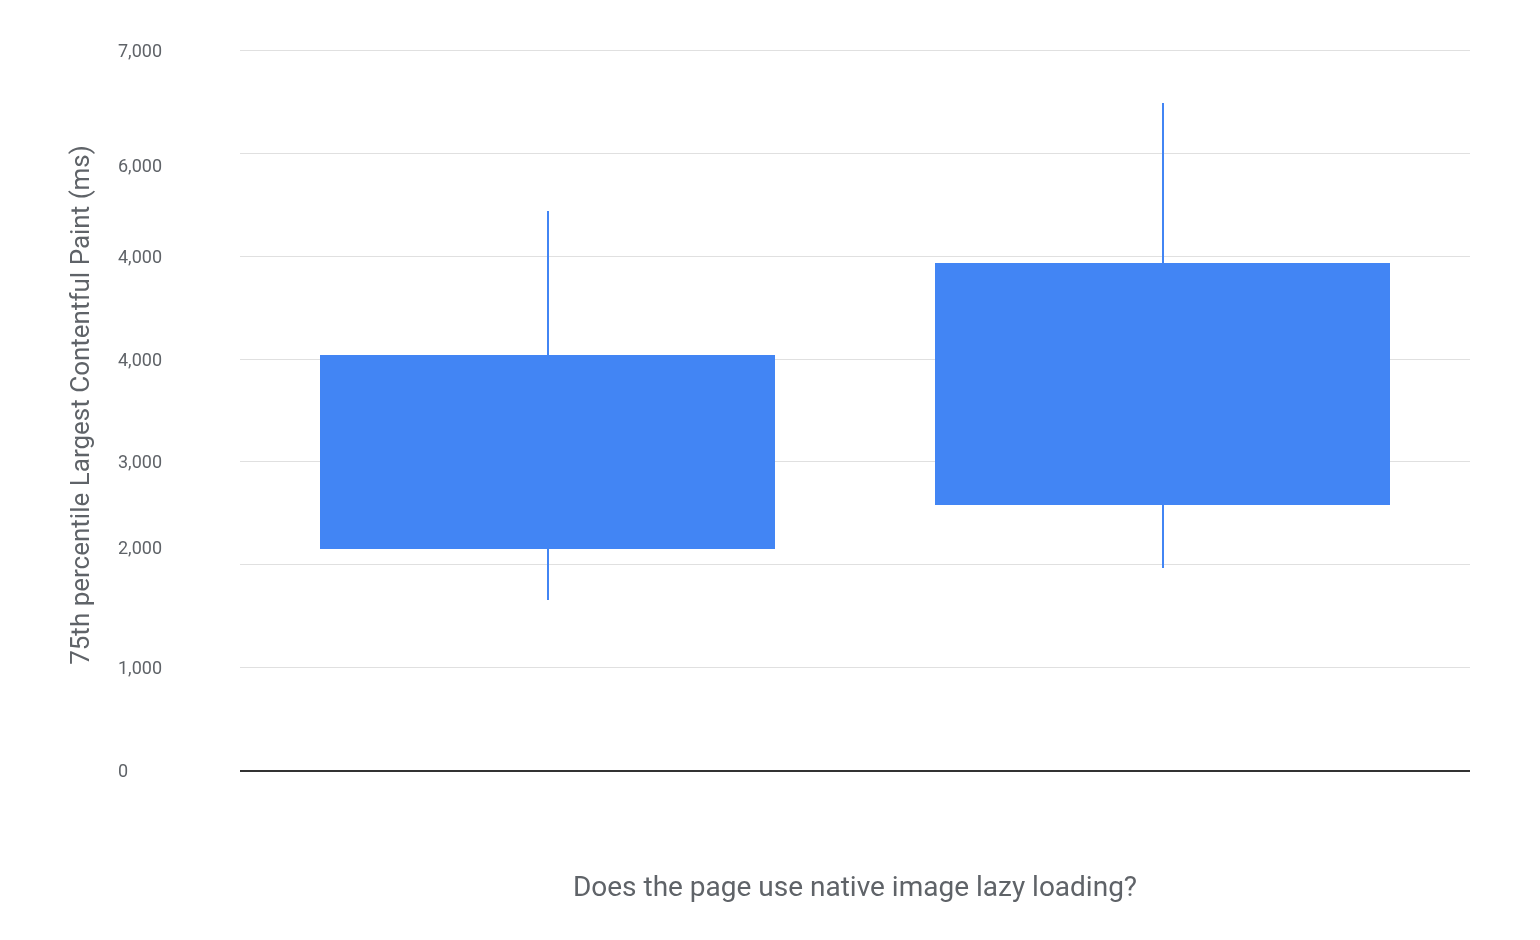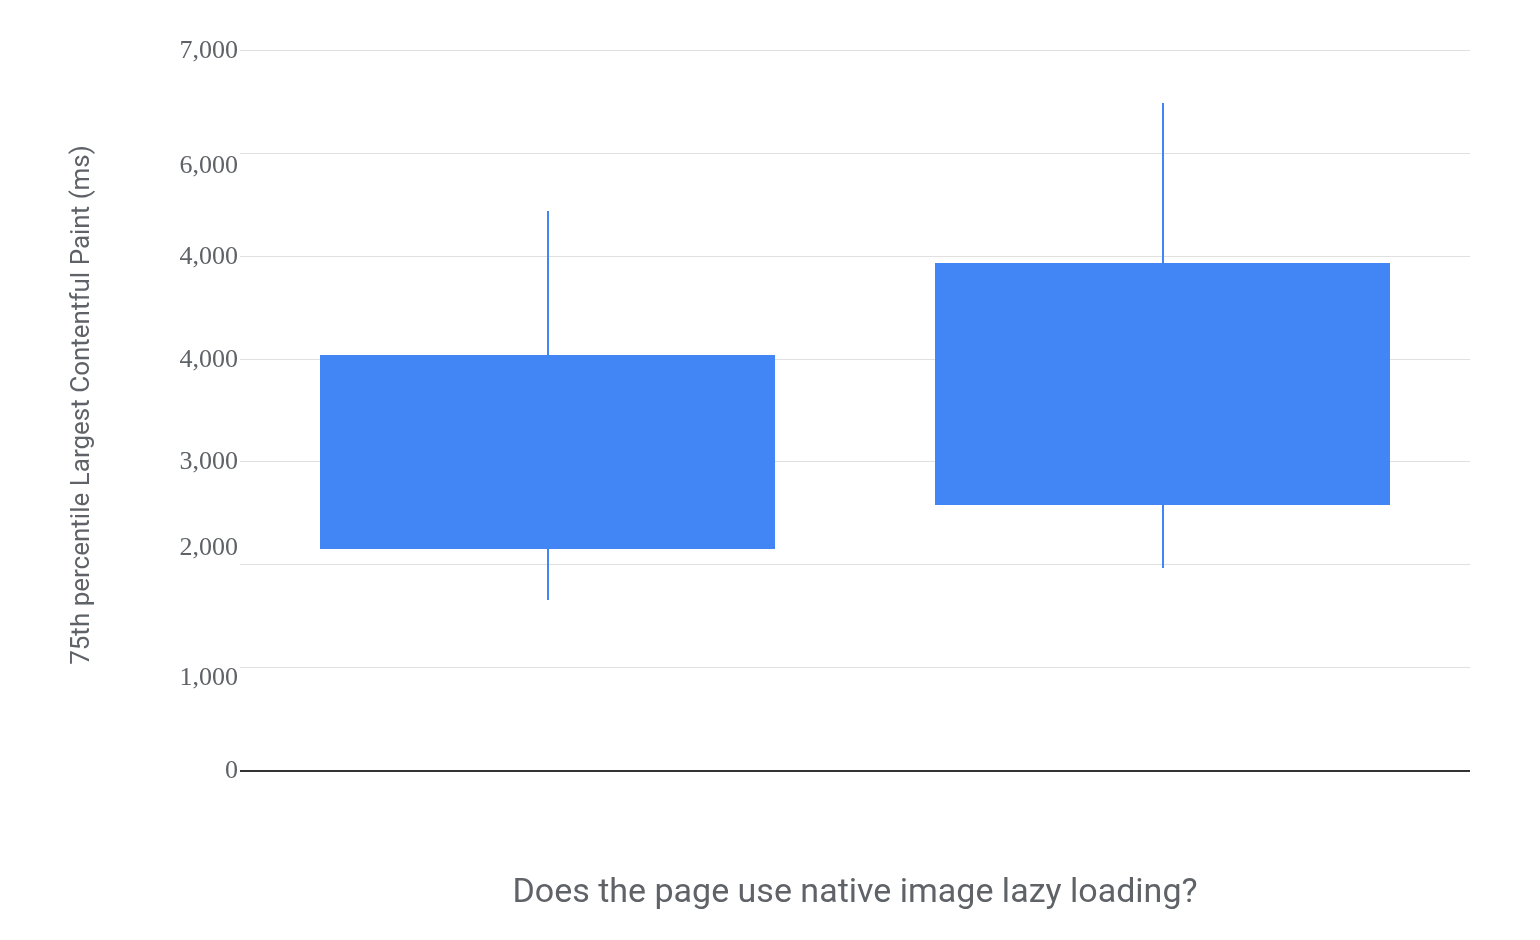--- a/index.html
+++ b/index.html
@@ -45,25 +45,23 @@
   .gridline {
     position: absolute;
     left: 0;
     width: 100%;
     border-top: 1px solid #e0e0e0;
   }
   .y-tick {
     position: absolute;
     right: 1242px;
     width: 120px;
-    text-align: right;
-    font-size: 26px;
+    font-size: 18px;
     color: #5f6368;
     transform: translateY(-50%);
-    font-family: Liberation Serif, serif;
   }
   .box {
     position: absolute;
     background: #4285f4;
   }
   .whisker {
     position: absolute;
     width: 2px;
     background: #4285f4;
   }
@@ -74,21 +72,21 @@
     text-align: center;
     font-size: 26px;
     color: #5f6368;
   }
   .x-axis-title {
     position: absolute;
     top: 830px;
     left: 180px;
     width: 1230px;
     text-align: center;
-    font-size: 34px;
+    font-size: 28px;
     color: #5f6368;
   }
 </style>
 </head>
 <body>
 
 <div class="chart-wrap">
 
   <div class="y-axis-title">
     <span>75th percentile Largest Contentful Paint (ms)</span>
@@ -106,20 +104,20 @@
       <div class="whisker" style="left: 306.5px; top: 498.857px; height: 51.4286px;"></div>
       <div class="box" style="left: 79.95px; width: 455.1px; top: 305.486px; height: 193.371px; background: rgb(66, 133, 244);"></div>
       <div class="whisker" style="left: 921.5px; top: 53.4857px; height: 159.429px;"></div>
       <div class="whisker" style="left: 921.5px; top: 454.629px; height: 63.7714px;"></div>
       <div class="box" style="left: 694.95px; width: 455.1px; top: 212.914px; height: 241.714px; background: rgb(66, 133, 244);"></div>
     </div>
 
   <div class="x-axis-title">Does the page use native image lazy loading?</div>
 
 <div class="y-tick" style="top: 730px;">0</div>
-    <div class="y-tick" style="top: 627.143px; margin-top: 10px;">1,000</div>
+    <div class="y-tick" style="top: 627.143px;">1,000</div>
     <div class="y-tick" style="top: 507px;">2,000</div>
     <div class="y-tick" style="top: 421.429px;">3,000</div>
     <div class="y-tick" style="top: 318.571px;">4,000</div>
     <div class="y-tick" style="top: 215.714px;">4,000</div>
     <div class="y-tick" style="top: 125px;">6,000</div>
     <div class="y-tick" style="top: 10px;">7,000</div>
   </div>
 
 </body></html>

